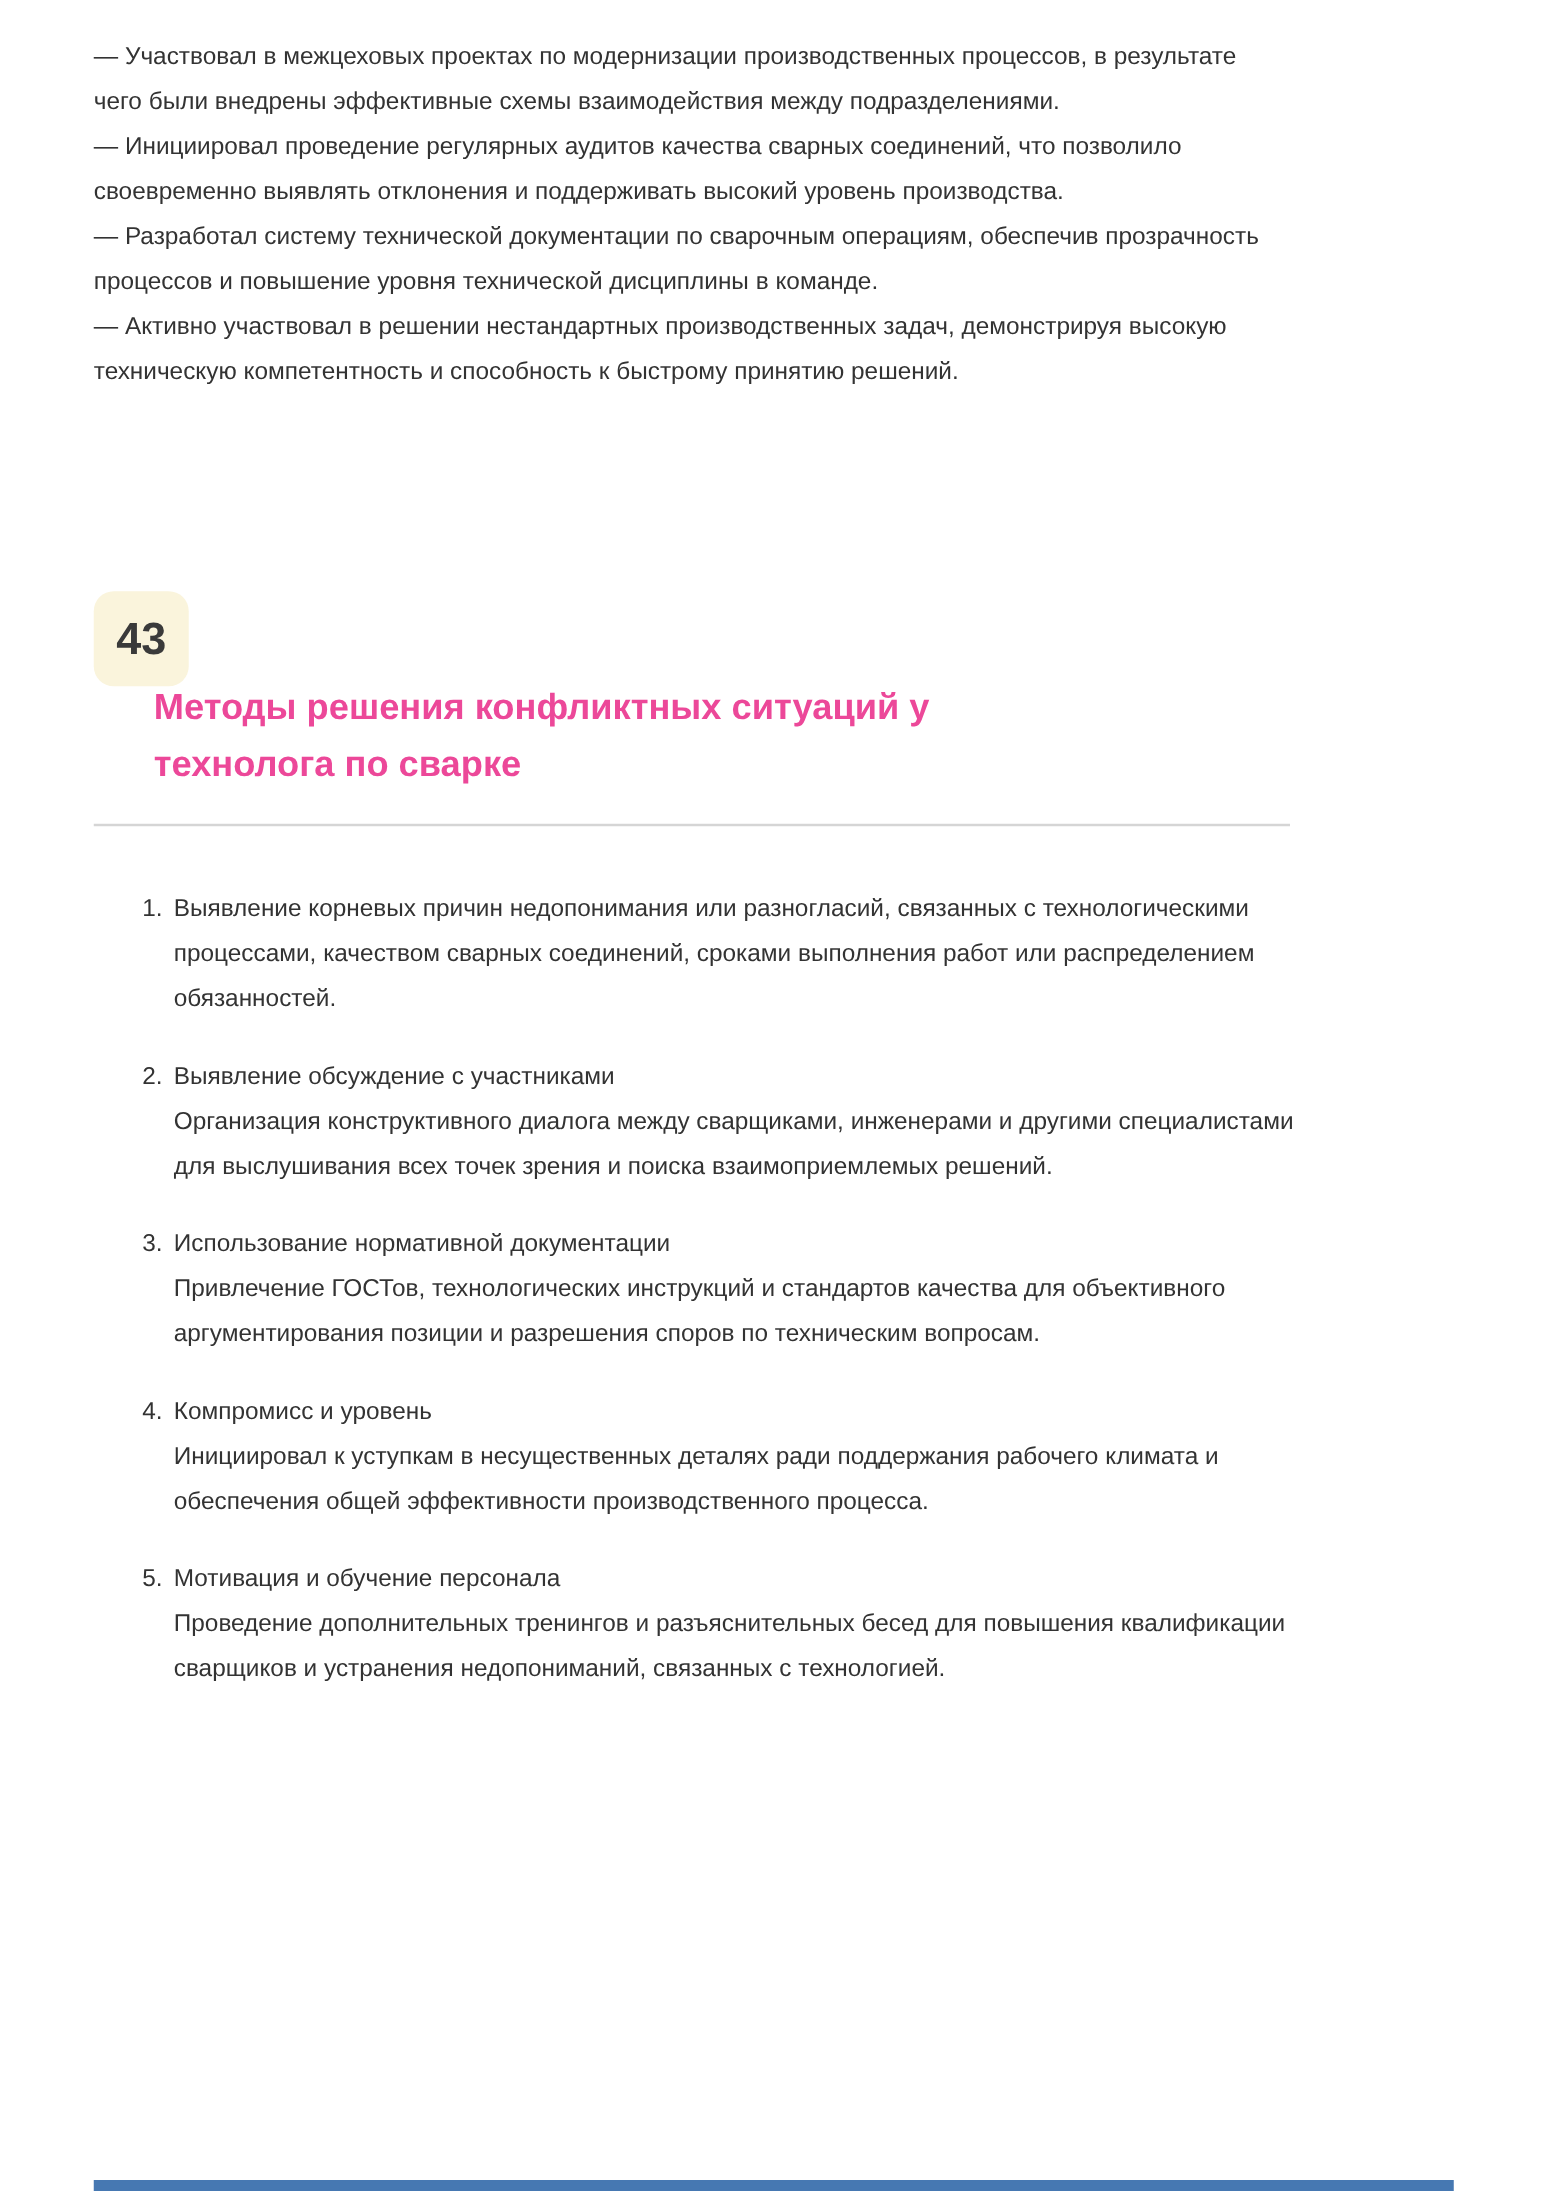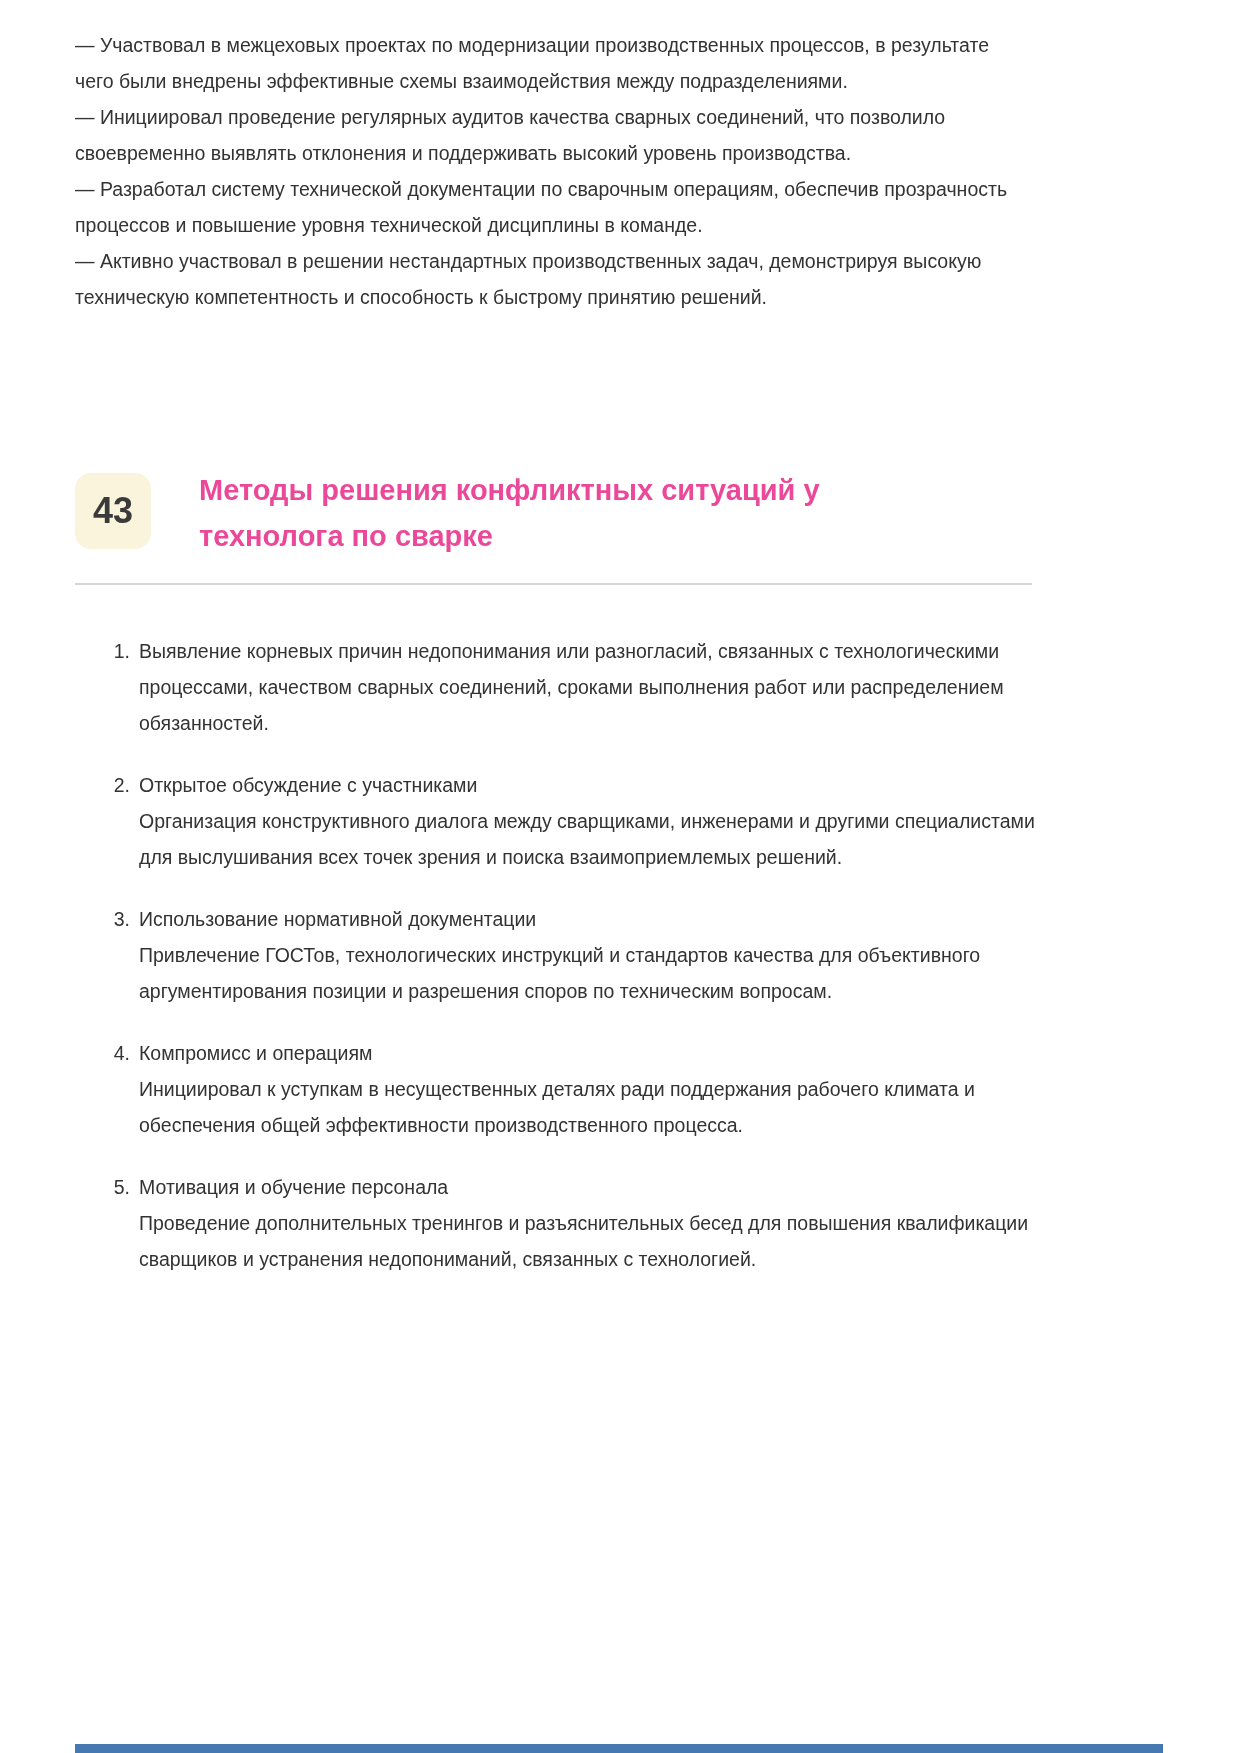--- a/index.html
+++ b/index.html
@@ -27,20 +27,21 @@
     line-height: 36px;
     max-width: 940px;
     color: #333333;
   }
 
   
   .section-header {
     margin-top: 158px;
     display: flex;
     align-items: flex-start;
+    flex-direction: column;
   }
   .badge {
     flex: none;
     width: 76px;
     height: 76px;
     border-radius: 16px;
     background: #faf4dc;
     display: flex;
     align-items: center;
     justify-content: center;
@@ -125,37 +126,37 @@
     <div class="list-item">
       <div class="li-num">1.</div>
       <div class="li-content">
         <span class="li-body">Выявление корневых причин недопонимания или разногласий, связанных с технологическими процессами, качеством сварных соединений, сроками выполнения работ или распределением обязанностей.</span>
       </div>
     </div>
 
     <div class="list-item">
       <div class="li-num">2.</div>
       <div class="li-content">
-        <span class="li-title">Открытое обсуждение с участниками</span>
+        <span class="li-title">Выявление обсуждение с участниками</span>
         <span class="li-body">Организация конструктивного диалога между сварщиками, инженерами и другими специалистами для выслушивания всех точек зрения и поиска взаимоприемлемых решений.</span>
       </div>
     </div>
 
     <div class="list-item">
       <div class="li-num">3.</div>
       <div class="li-content">
         <span class="li-title">Использование нормативной документации</span>
         <span class="li-body">Привлечение ГОСТов, технологических инструкций и стандартов качества для объективного аргументирования позиции и разрешения споров по техническим вопросам.</span>
       </div>
     </div>
 
     <div class="list-item">
       <div class="li-num">4.</div>
       <div class="li-content">
-        <span class="li-title">Компромисс и операциям</span>
+        <span class="li-title">Компромисс и уровень</span>
         <span class="li-body">Инициировал к уступкам в несущественных деталях ради поддержания рабочего климата и обеспечения общей эффективности производственного процесса.</span>
       </div>
     </div>
 
     <div class="list-item">
       <div class="li-num">5.</div>
       <div class="li-content">
         <span class="li-title">Мотивация и обучение персонала</span>
         <span class="li-body">Проведение дополнительных тренингов и разъяснительных бесед для повышения квалификации сварщиков и устранения недопониманий, связанных с технологией.</span>
       </div>

